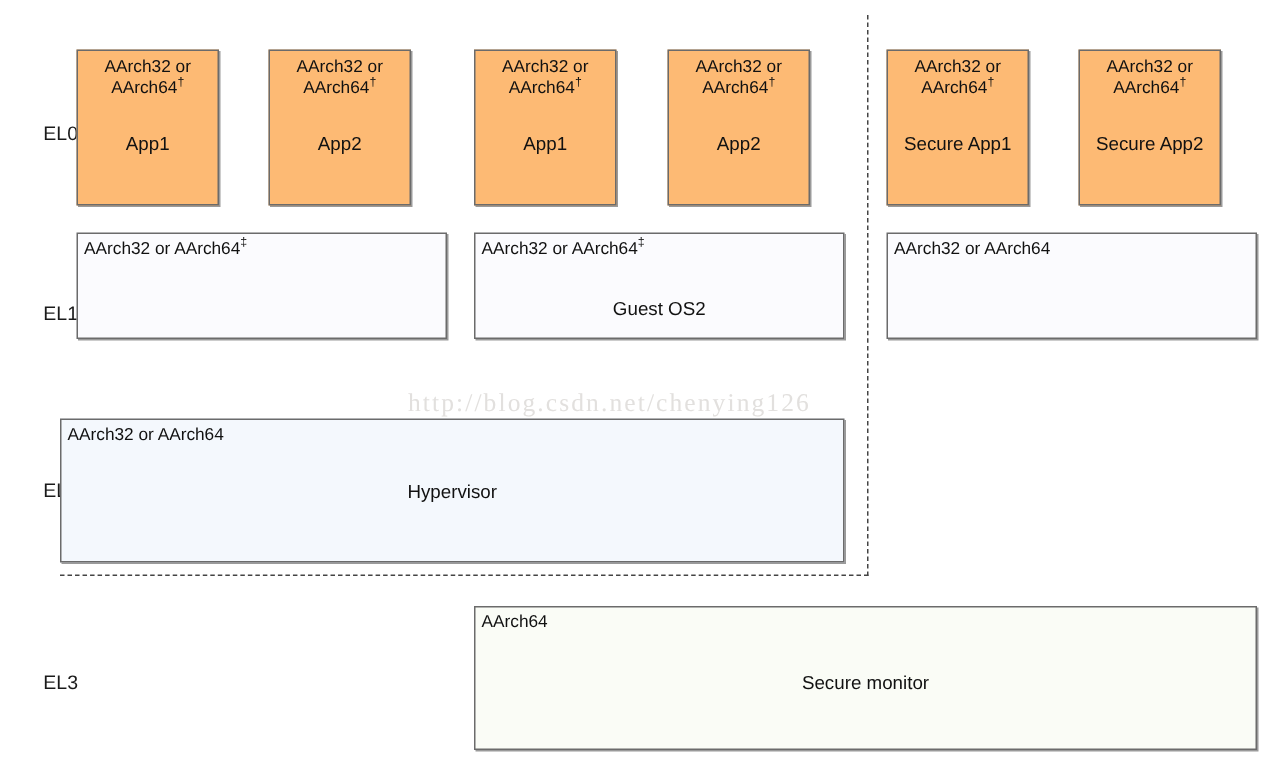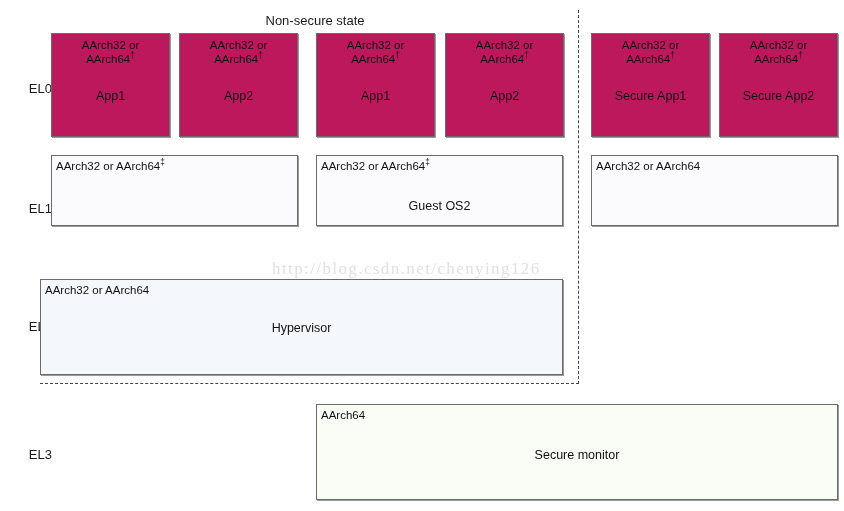--- a/index.html
+++ b/index.html
@@ -77,23 +77,23 @@
   }
   sup {
     font-size: 0.72em;
     vertical-align: super;
     line-height: 0;
   }
 
   
   .el0-block {
     top: 33px;
-    width: 119px;
+    width: 95px;
     height: 104px;
-    background: #be185d;
+    background: #fdba74;
   }
   .el0-block .arch { top: 4px; }
   .el0-block .name { top: 55px; }
 
   
   .el1-block {
     top: 155px;
     height: 71px;
     background: #fbfbfe;
   }
@@ -152,21 +152,20 @@
     white-space: nowrap;
     pointer-events: none;
     user-select: none;
   }
 </style>
 </head>
 <body>
 
 <div id="diagram">
 
-  <div class="state-title" id="title-nonsecure">Non-secure state</div>
 
   <div class="el-label" id="el-label-0">EL0</div>
   <div class="el-label" id="el-label-1">EL1</div>
   <div class="el-label" id="el-label-2">EL2</div>
   <div class="el-label" id="el-label-3">EL3</div>
 
   <div class="block el0-block" style="left:51px;">
     <div class="arch centered">
       <span>AArch32 or</span><br>
       <span>AArch64</span><sup>†</sup>

